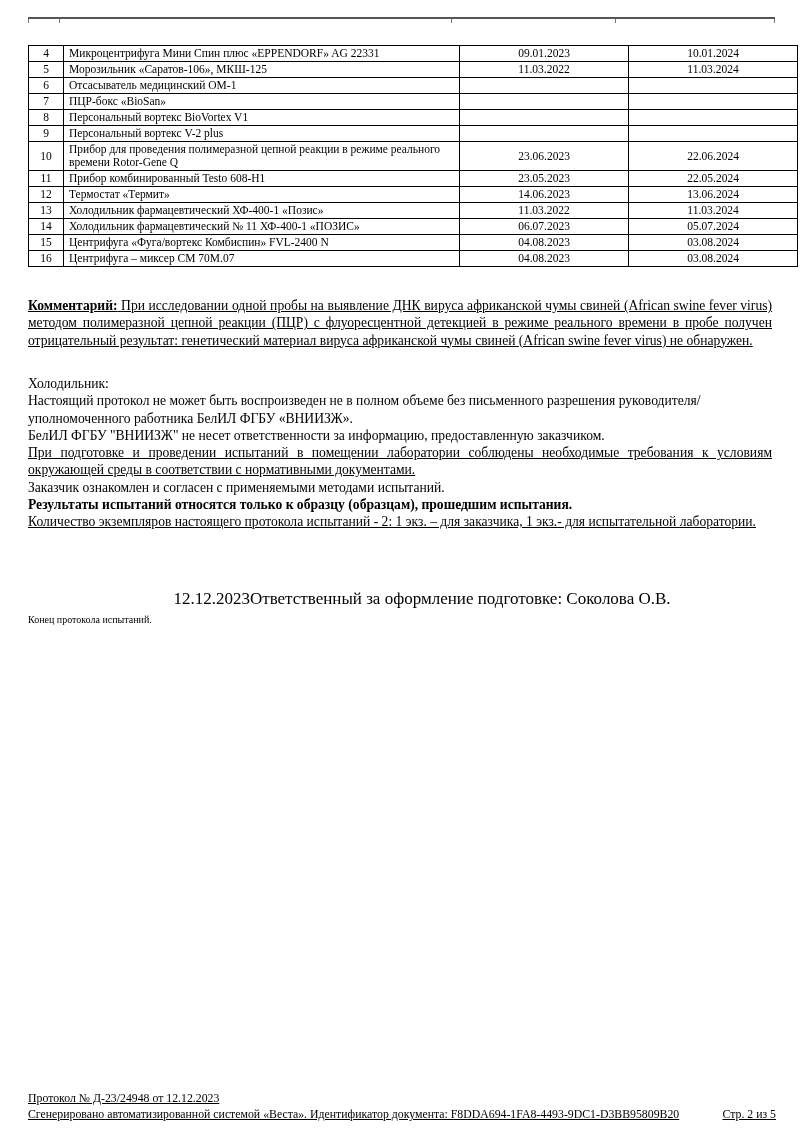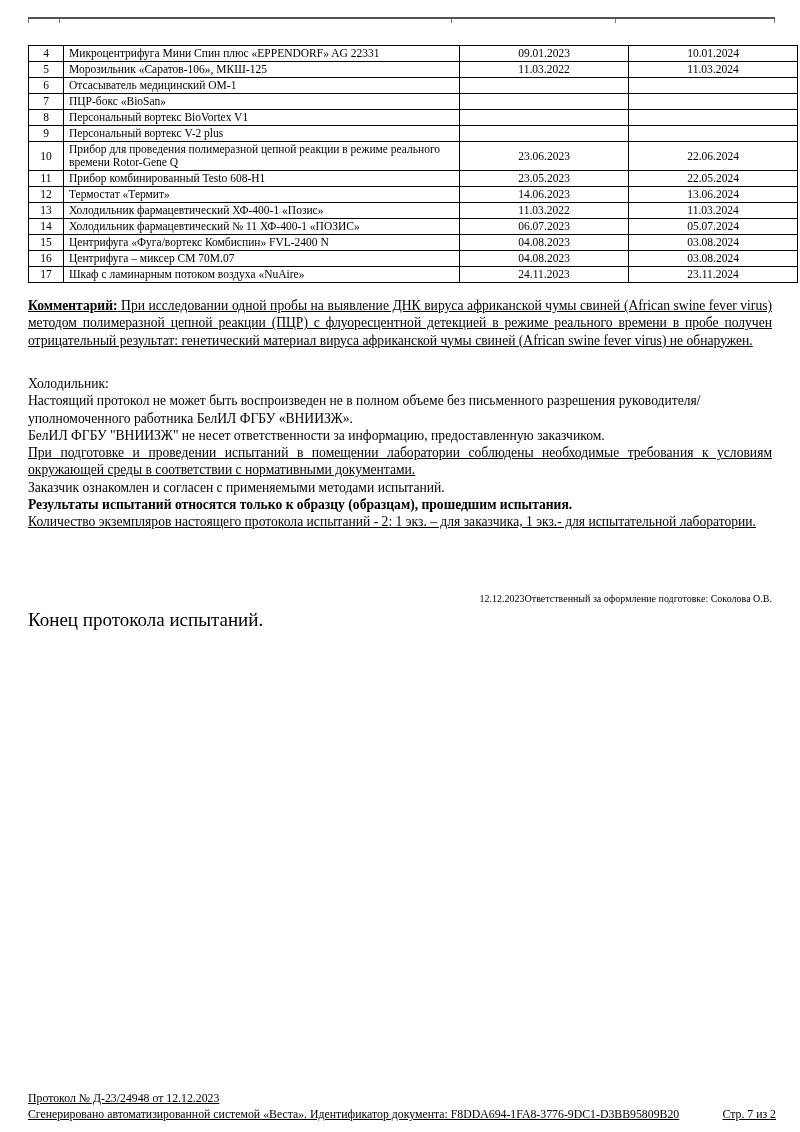--- a/index.html
+++ b/index.html
@@ -30,22 +30,22 @@
     position:absolute;left:28px;width:744px;
     font-size:13.6px;line-height:17.3px;color:#000;
   }
   .textblock p{margin:0;}
   .just{text-align:justify;text-decoration:underline;}
   .bold{font-weight:bold;}
   #comment-block{top:297px;}
   #notes-block{top:375px;}
 
   
-  #signature-row{top:590px;display:flex;justify-content:flex-end;font-size:10px;}
-  #end-line{top:611px;font-size:19px;}
+  #signature-row{top:590px;display:flex;justify-content:center;font-size:17px;margin-left:22px;}
+  #end-line{top:611px;font-size:10px;}
 
   
   .footer{
     position:absolute;left:28px;width:748px;
     font-size:11.8px;line-height:15px;color:#000;text-decoration:underline;
   }
   #footer-line1{top:1091px;}
   #footer-line2{top:1107px;display:flex;justify-content:space-between;}
 </style>
 </head>
@@ -134,26 +134,20 @@
           <td class="c-name">Центрифуга «Фуга/вортекс Комбиспин» FVL-2400 N</td>
           <td class="c-date">04.08.2023</td>
           <td class="c-date">03.08.2024</td>
         </tr>
         <tr>
           <td class="c-num">16</td>
           <td class="c-name">Центрифуга – миксер СМ 70М.07</td>
           <td class="c-date">04.08.2023</td>
           <td class="c-date">03.08.2024</td>
         </tr>
-        <tr>
-          <td class="c-num">17</td>
-          <td class="c-name">Шкаф с ламинарным потоком воздуха «NuAire»</td>
-          <td class="c-date">24.11.2023</td>
-          <td class="c-date">23.11.2024</td>
-        </tr>
       </tbody>
   </table>
 
   <div class="textblock just" id="comment-block">
     <p><span class="bold">Комментарий:</span> <span>При исследовании одной пробы на выявление ДНК вируса африканской чумы свиней (African swine fever virus) методом полимеразной цепной реакции (ПЦР) с флуоресцентной детекцией в режиме реального времени в пробе получен отрицательный результат: генетический материал вируса африканской чумы свиней (African swine fever virus) не обнаружен.</span></p>
   </div>
 
   <div class="textblock" id="notes-block">
       <p class="">Холодильник:</p>
       <p class="">Настоящий протокол не может быть воспроизведен не в полном объеме без письменного разрешения руководителя/уполномоченного работника БелИЛ ФГБУ «ВНИИЗЖ».</p>
@@ -166,17 +160,17 @@
 
   <div class="textblock" id="signature-row">
     <span>12.12.2023</span>
     <span>Ответственный за оформление подготовке: Соколова О.В.</span>
   </div>
 
   <div class="textblock" id="end-line">Конец протокола испытаний.</div>
 
   <div class="footer" id="footer-line1">Протокол № Д-23/24948 от 12.12.2023</div>
   <div class="footer" id="footer-line2">
-    <span>Сгенерировано автоматизированной системой «Веста». Идентификатор документа: F8DDA694-1FA8-3776-9DC1-D3BB95809B20</span>
-    <span>Стр. 7 из 2</span>
+    <span>Сгенерировано автоматизированной системой «Веста». Идентификатор документа: F8DDA694-1FA8-4493-9DC1-D3BB95809B20</span>
+    <span>Стр. 2 из 5</span>
   </div>
 
 </div>
 
 </body></html>

